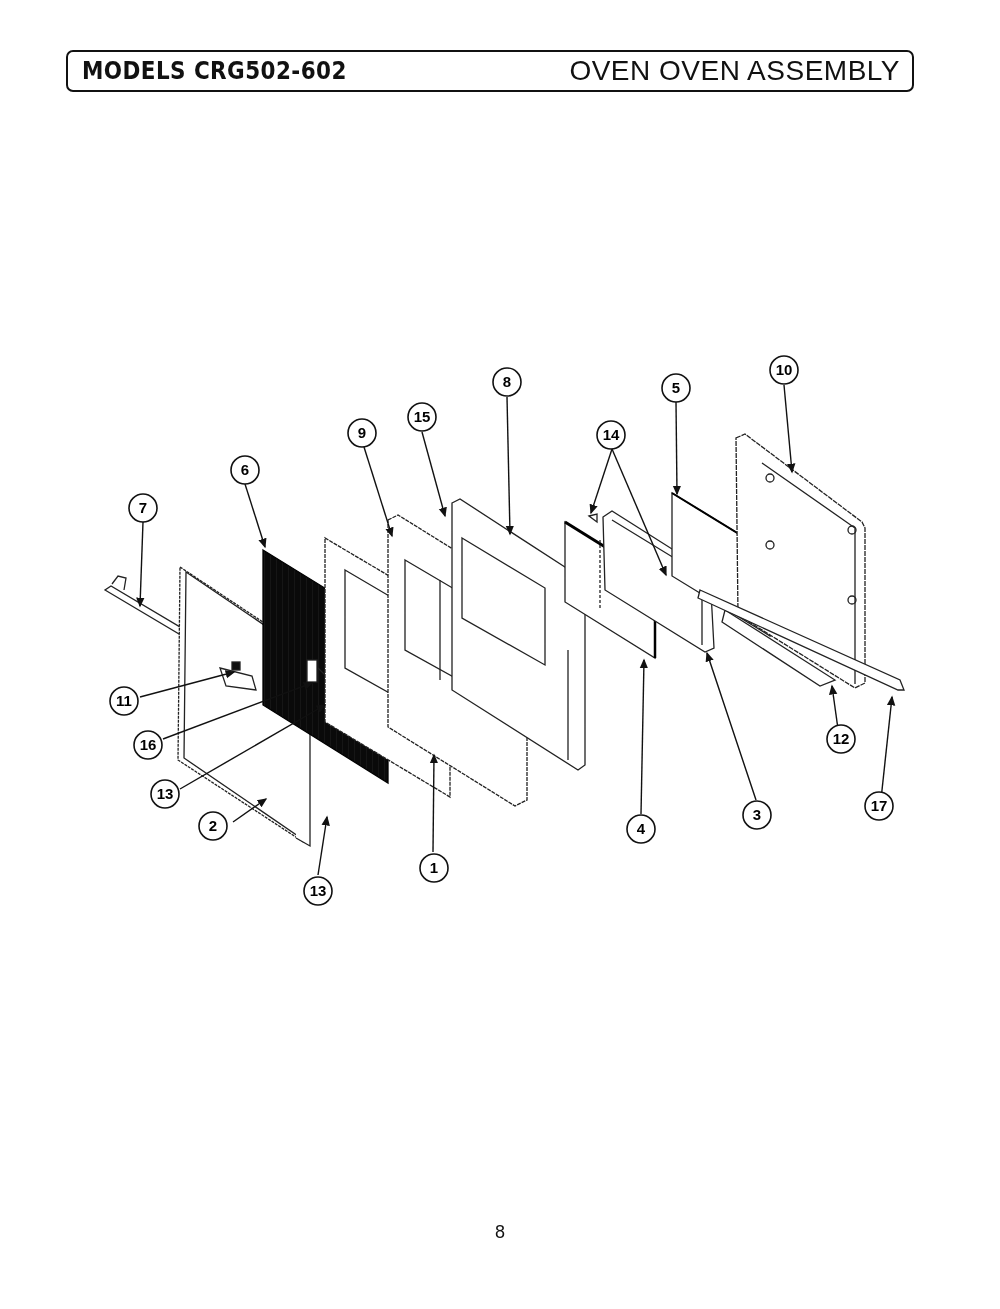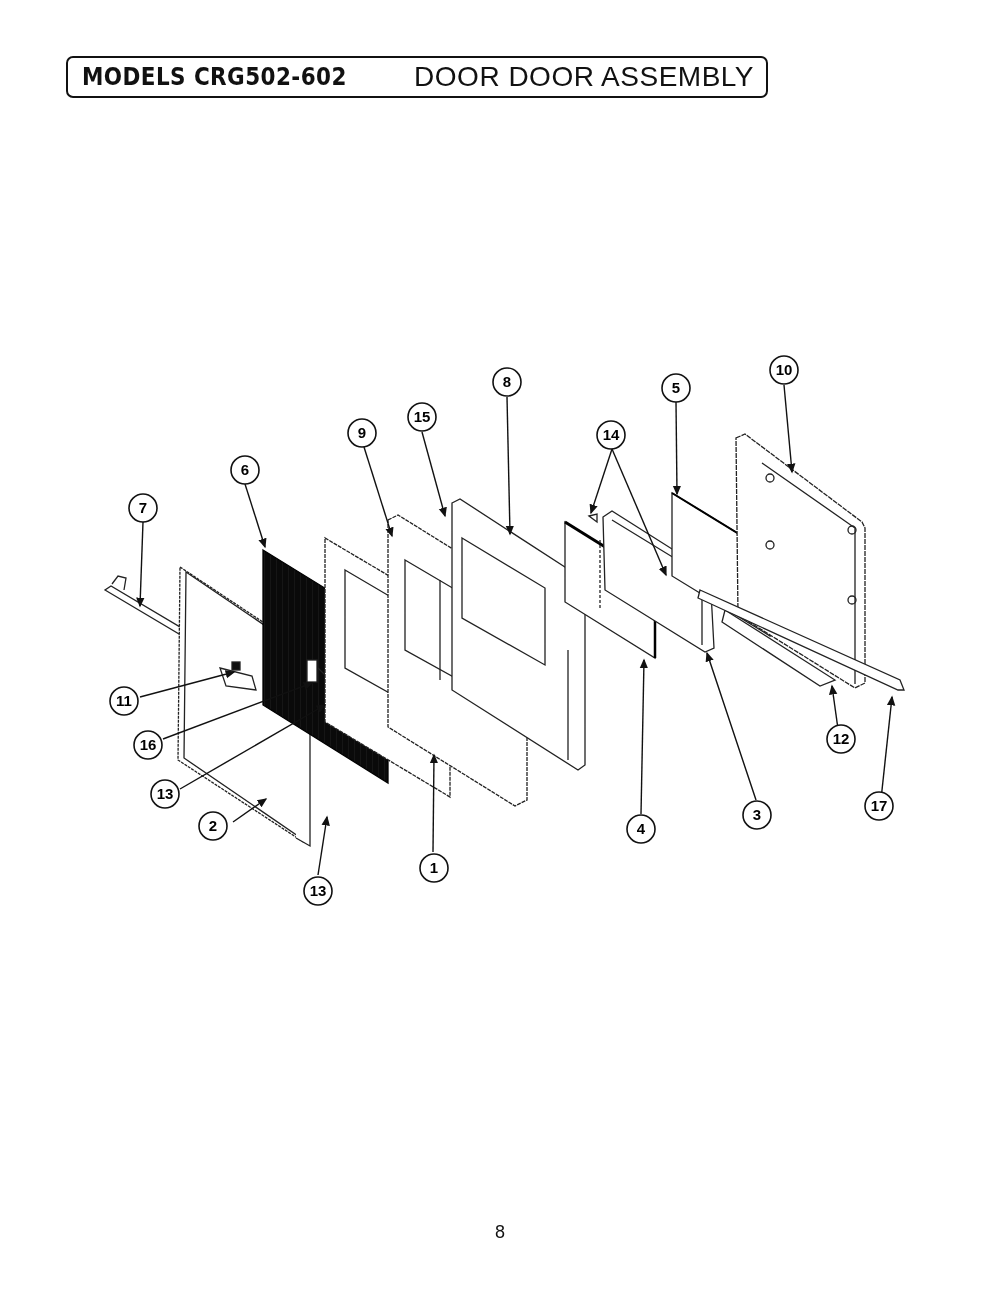--- a/index.html
+++ b/index.html
@@ -1,38 +1,38 @@
 <!DOCTYPE html>
 <html><head>
 <meta charset="utf-8">
 <style>
   html, body { margin:0; padding:0; background:#ffffff; }
   body { width:1000px; height:1309px; position:relative; overflow:hidden; font-family:"Liberation Sans", sans-serif; color:#111; }
   .header-box {
-    position:absolute; left:66px; top:50px; width:702px; height:42px;
-    border:2.5px solid #111; border-radius:7px; box-sizing:border-box;margin-top:6px;
+    position:absolute; left:66px; top:50px; width:848px; height:42px;
+    border:2.5px solid #111; border-radius:7px; box-sizing:border-box;
   }
   .header-left {
     position:absolute; left:14px; top:4px; font-family:"DejaVu Sans", sans-serif;
     font-weight:bold; font-size:25px; letter-spacing:0.5px; transform:scaleX(0.86); transform-origin:left center;
   }
   .header-right {
     position:absolute; right:12px; top:3px; font-family:"Liberation Sans", sans-serif;
     font-size:28px; letter-spacing:0.5px;
   }
   .diagram { position:absolute; left:0; top:0; width:1000px; height:1309px; }
   .callout-text { font-family:"Liberation Sans", sans-serif; font-weight:bold; font-size:15px; }
   .page-number { position:absolute; left:0; width:1000px; top:1222px; text-align:center; font-size:18px; font-family:"Liberation Sans", sans-serif; }
 </style>
 </head>
 <body>
 
 <div class="header-box">
   <span class="header-left">MODELS CRG502-602</span>
-  <span class="header-right">DOOR DOOR ASSEMBLY</span>
+  <span class="header-right">OVEN OVEN ASSEMBLY</span>
 </div>
 
 <svg class="diagram" viewBox="0 0 1000 1309" xmlns="http://www.w3.org/2000/svg">
   <defs>
     <marker id="arr" markerWidth="8" markerHeight="8" refX="6" refY="4" orient="auto">
       <path d="M0,1 L7,4 L0,7 Z" fill="#111"></path>
     </marker>
     <pattern id="grain" width="6" height="6" patternUnits="userSpaceOnUse">
       <rect width="6" height="6" fill="#0a0a0a"></rect>
       <line x1="0" y1="0" x2="0" y2="6" stroke="#333" stroke-width="0.6"></line>

